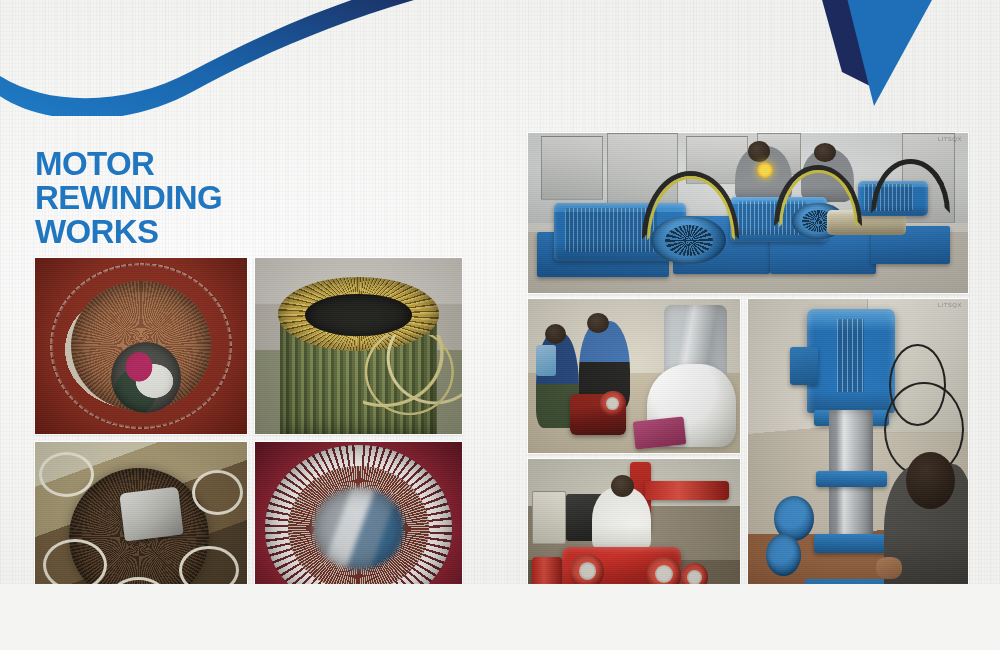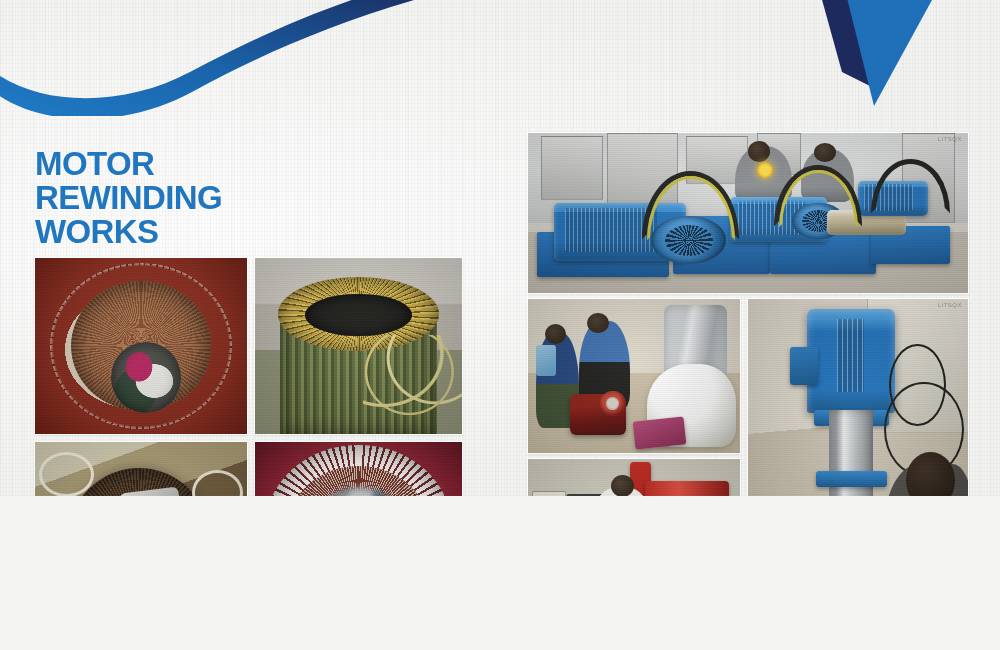--- a/index.html
+++ b/index.html
@@ -15,21 +15,21 @@
     font-family: "Liberation Sans", sans-serif;
     background: #f4f4f3;
     position: relative;
   }
 
   
   #page {
     position: absolute;
     inset: 0;
     width: 1000px;
-    height: 496px;
+    height: 584px;
     background-color: #f5f5f4;
     overflow: hidden;
   }
   #page::before {
     content: "";
     position: absolute;
     inset: 0;
     background-image:
       repeating-linear-gradient(90deg,
         rgba(0,0,0,0.022) 0px, rgba(0,0,0,0.022) 1px,

